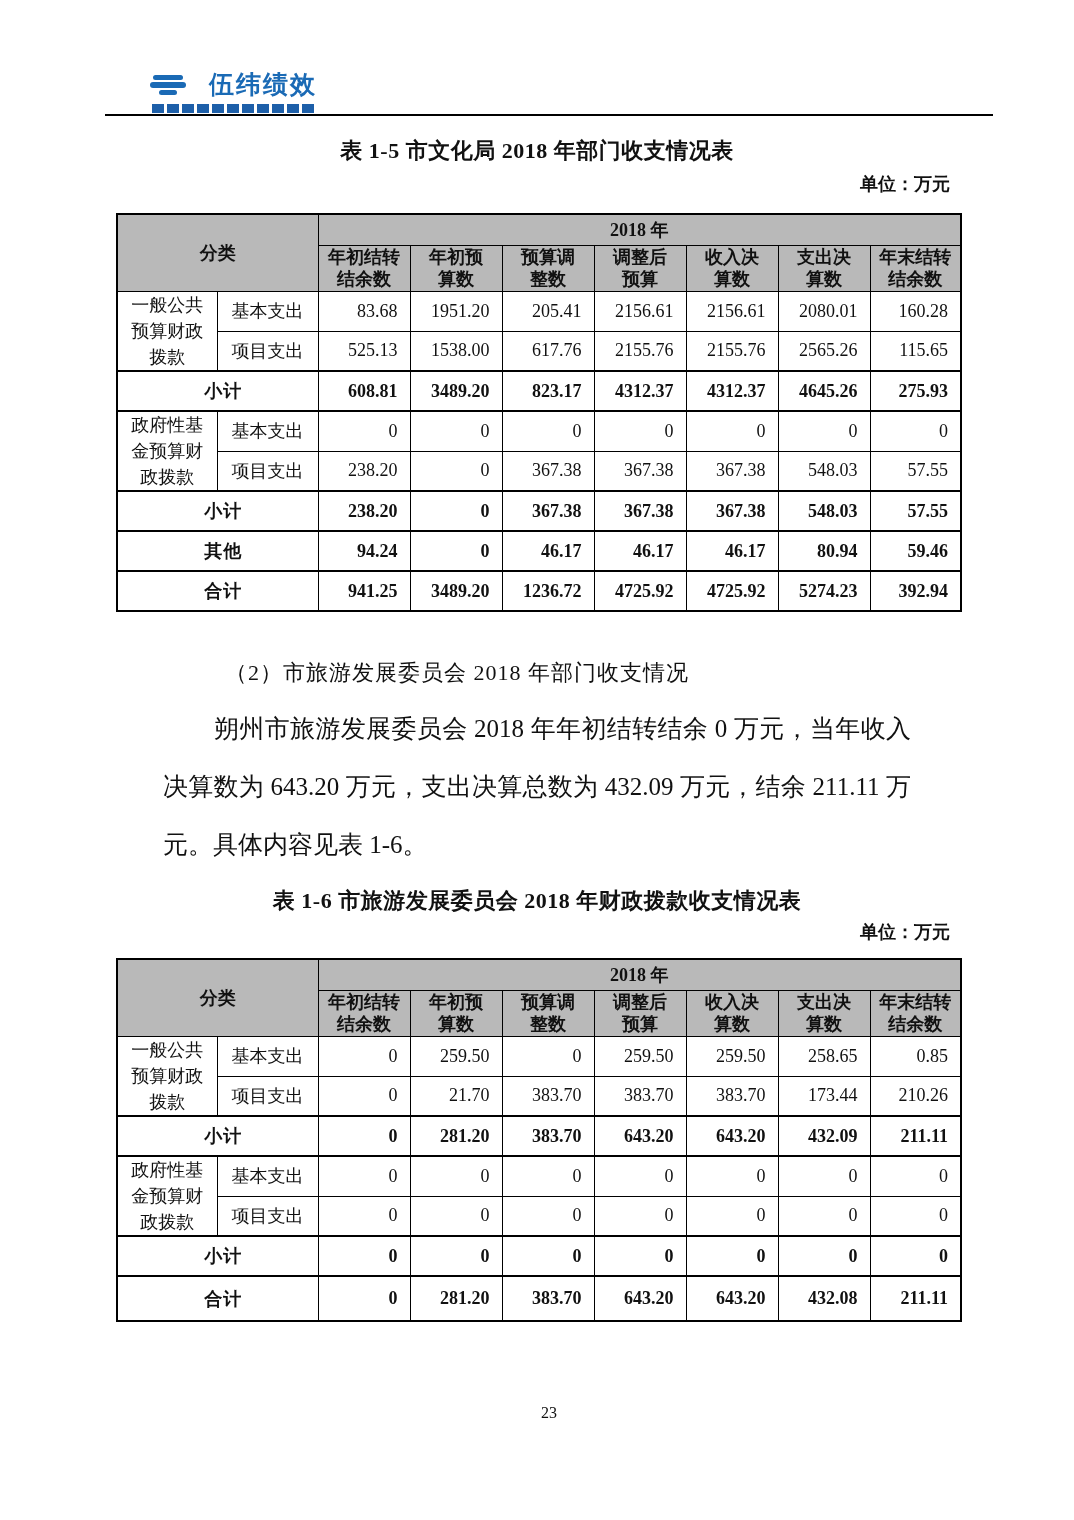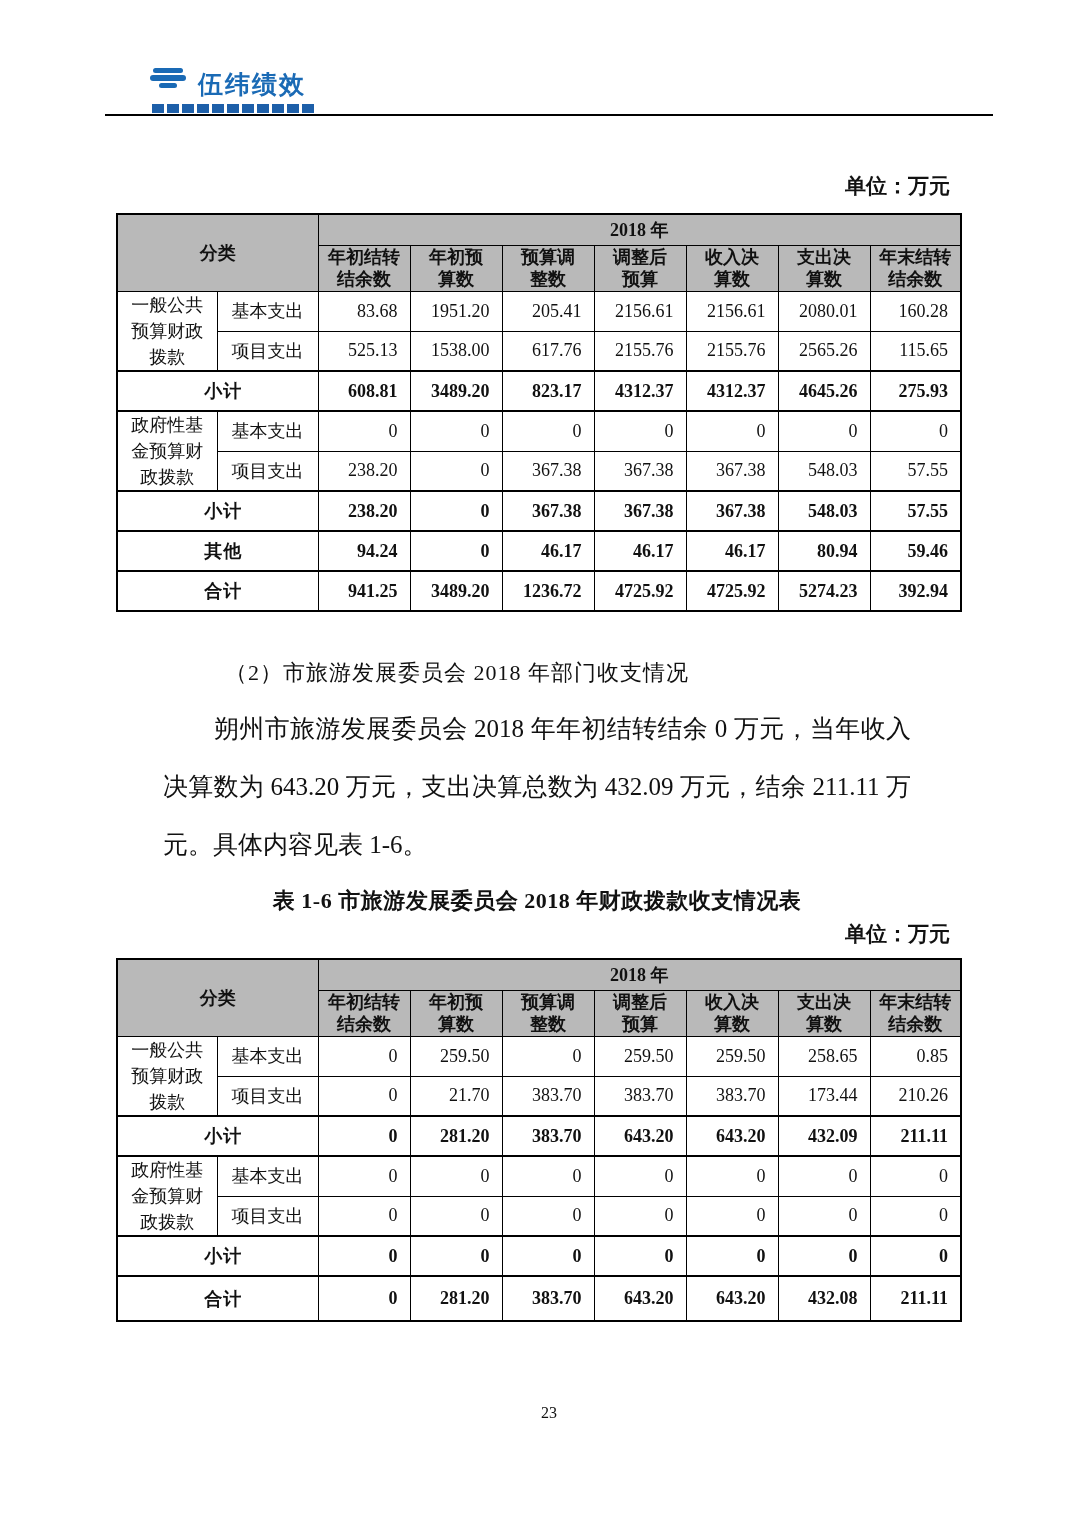--- a/index.html
+++ b/index.html
@@ -3,39 +3,39 @@
 <meta charset="utf-8">
 <style>
   html,body { margin:0; padding:0; background:#e8e8e8; }
   .page {
     position:relative; width:1074px; height:1520px; margin:0 auto;
     background:#ffffff; overflow:hidden;
     font-family:"Liberation Serif","DejaVu Serif",serif; color:#111;
   }
   
   .logo { position:absolute; left:150px; top:68px; }
-  .logo-row { display:flex; align-items:flex-start; gap:12px; }
+  .logo-row { display:flex; align-items:center; gap:23px; }
   .logo-icon { display:flex; flex-direction:column; align-items:center; gap:2px; width:36px; }
   .logo-icon .bar { background:#1a6ab5; border-radius:3px; }
   .logo-icon .b1 { width:30px; height:5px; }
   .logo-icon .b2 { width:36px; height:6px; }
   .logo-icon .b3 { width:18px; height:5px; }
   .logo-text { font-family:"Liberation Sans","DejaVu Sans",sans-serif; font-weight:bold;
                font-size:25px; color:#1a6ab5; letter-spacing:2px; }
   .logo-strip { margin-top:3px; margin-left:2px; display:flex; gap:3px; }
   .logo-strip i { display:block; width:12px; height:9px; background:#1d5fa9; }
   .report-title { position:absolute; top:82px; right:160px; font-size:16px; letter-spacing:0.5px; }
   .header-rule { position:absolute; top:114px; left:105px; width:888px; height:2px; background:#000; }
 
   
   .tbl-title { position:absolute; left:0; width:100%; text-align:center;
                font-weight:bold; font-size:22px; letter-spacing:0.5px; }
   #t1-title { top:136px; }
   #t2-title { top:886px; }
-  .unit { position:absolute; right:124px; font-weight:bold; font-size:21px; }
+  .unit { position:absolute; right:124px; font-weight:bold; font-size:18px; }
   #t1-unit { top:172px; }
   #t2-unit { top:920px; }
 
   
   table.fin { position:absolute; left:116px; width:844px; border-collapse:collapse;
               table-layout:fixed; border:2px solid #000; font-size:18px; }
   #table1 { top:213px; }
   #table2 { top:958px; }
   .fin th, .fin td { border:1px solid #000; padding:0; overflow:hidden; }
   .fin thead th { background:#b9b9b9; font-weight:bold; white-space:pre-line;
@@ -81,20 +81,21 @@
         <i></i>
         <i></i>
         <i></i>
         <i></i>
         <i></i>
         <i></i>
     </div>
   </div>
   <div class="header-rule"></div>
 
+  <div class="tbl-title" id="t1-title">表 1-5 市文化局 2018 年部门收支情况表</div>
   <div class="unit" id="t1-unit">单位：万元</div>
 
   <table class="fin" id="table1">
     <colgroup>
       <col style="width:100px">
         <col style="width:101px">
       <col style="width:92px">
         <col style="width:92px">
         <col style="width:92px">
       <col style="width:92px">

